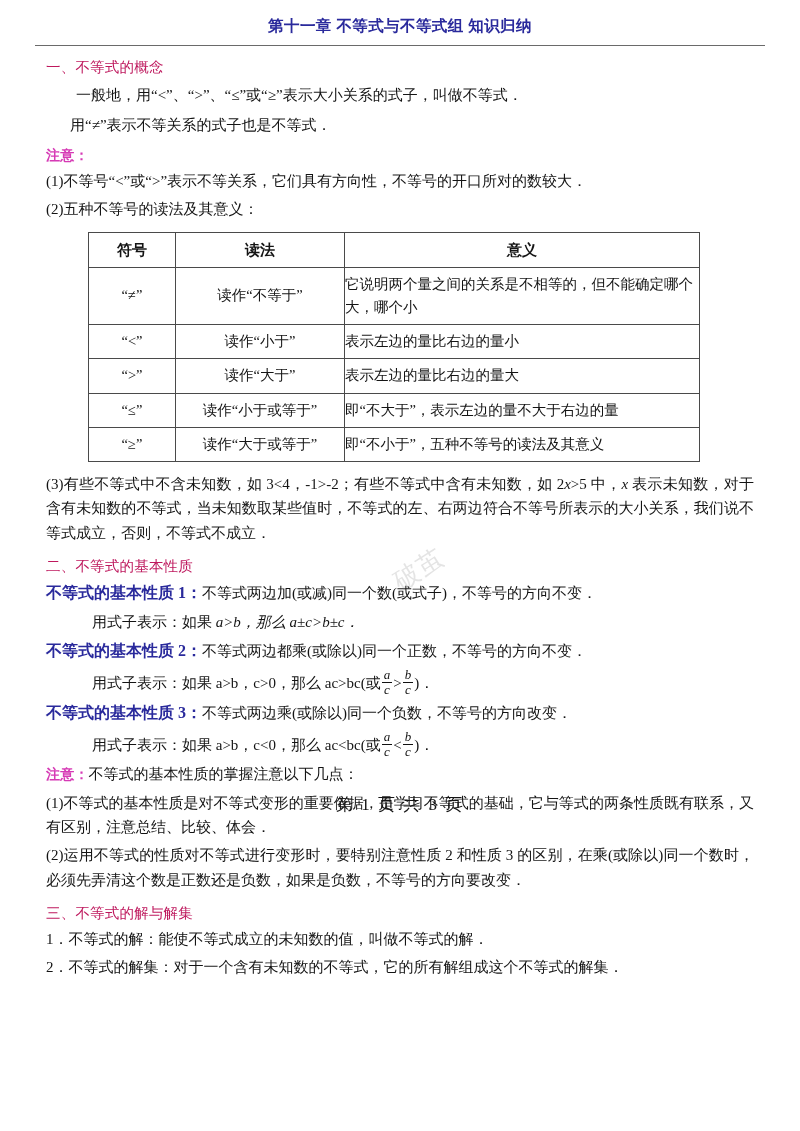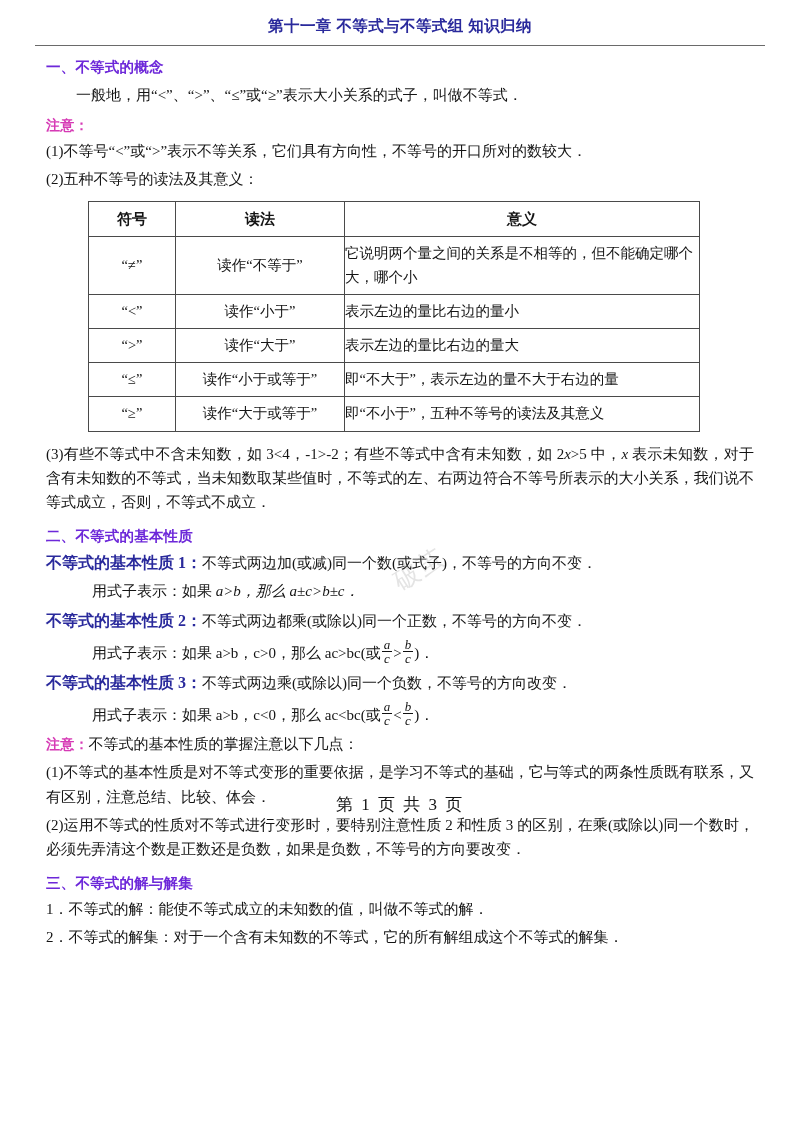--- a/index.html
+++ b/index.html
@@ -37,23 +37,23 @@
   }
   .title-rule {
     border: 0;
     border-top: 1.4px solid #6a6a6a;
     margin: 9px 35px 0 35px;
   }
 
   
   .sec-heading {
     font-family: "Liberation Sans", "DejaVu Sans", sans-serif;
-    font-weight: bold;
+    font-weight: normal;
     font-size: 14.5px;
-    color: #6d28d9;
+    color: #be185d;
     margin: 12px 0 2px 46px;
     letter-spacing: 0.2px;
   }
 
   .note-label {
     font-family: "Liberation Sans", "DejaVu Sans", sans-serif;
     font-weight: bold;
     font-size: 14px;
     color: #d63ab5;
     letter-spacing: 0.2px;
@@ -150,20 +150,21 @@
 <body>
 
 <div class="page">
 
   <div class="doc-title">第十一章 不等式与不等式组 知识归纳</div>
   <hr class="title-rule">
 
   <div class="sec-heading">一、不等式的概念</div>
 
   <div class="p indent2">一般地，用“&lt;”、“&gt;”、“≤”或“≥”表示大小关系的式子，叫做不等式．</div>
+  <div class="p" style="margin-left:70px;">用“≠”表示不等关系的式子也是不等式．</div>
 
   <div class="note-line">
     <span class="note-label">注意：</span>
   </div>
 
   <div class="p tight">(1)不等号“&lt;”或“&gt;”表示不等关系，它们具有方向性，不等号的开口所对的数较大．</div>
   <div class="p tight">(2)五种不等号的读法及其意义：</div>
 
   <div class="tbl-wrap">
     <table class="sym">

